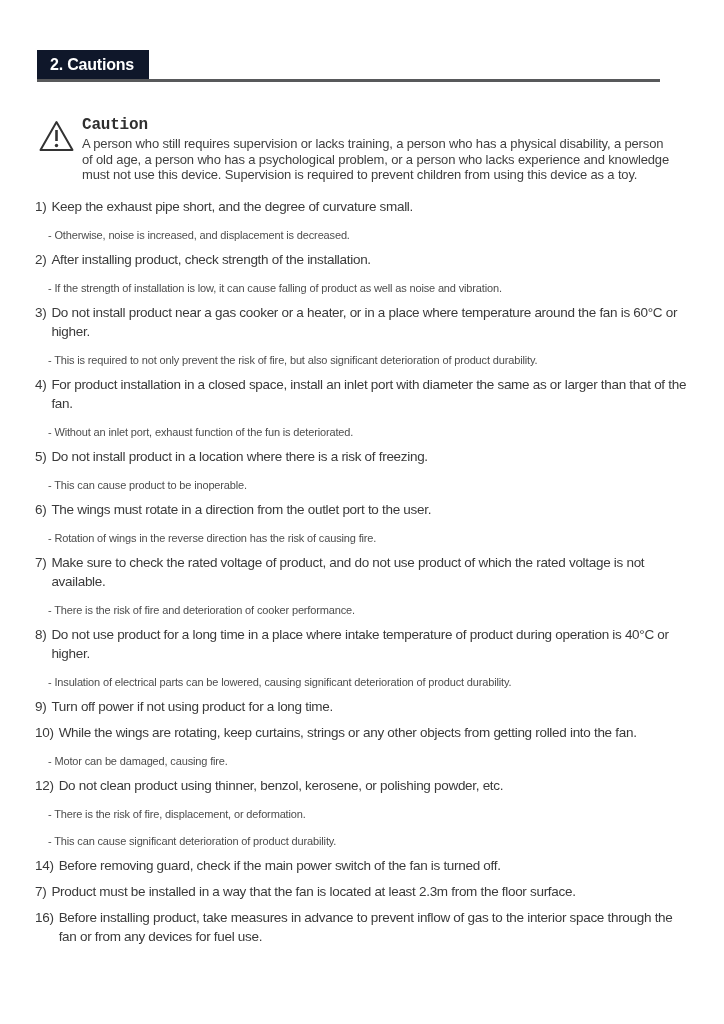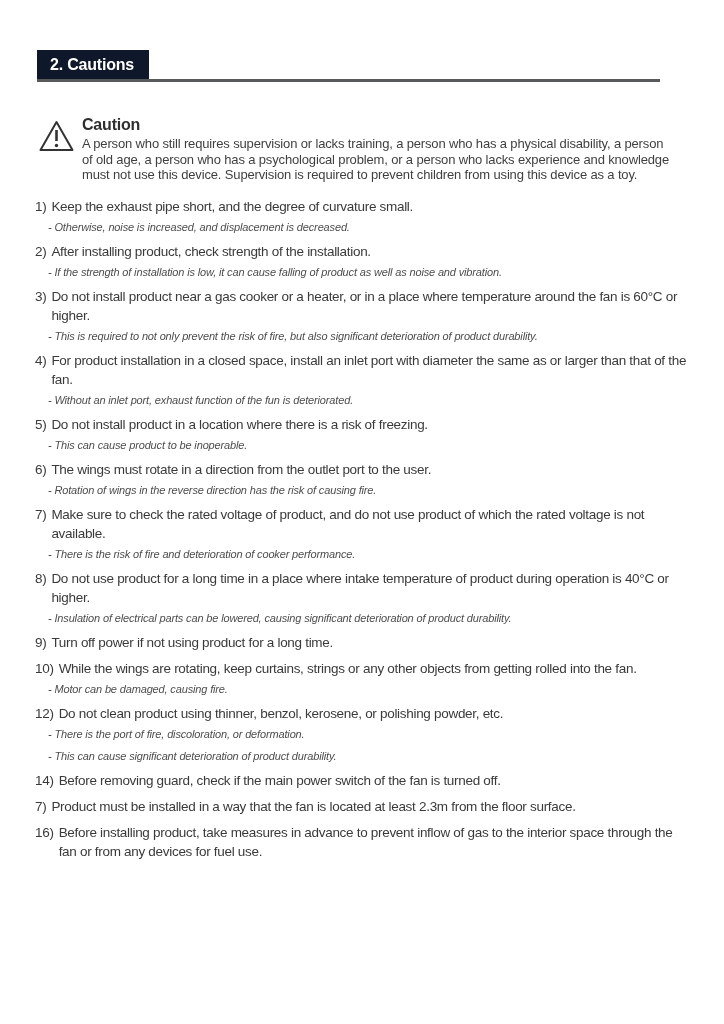--- a/index.html
+++ b/index.html
@@ -43,20 +43,21 @@
     flex:0 0 44px;
     padding-top:3px;
   }
   .caution-body{width:588px;}
   .caution-title{
     font-size:16px;
     font-weight:bold;
     letter-spacing:-0.2px;
     margin:0 0 2px 0;
     color:#2f2f2f;
+    font-family:Liberation Mono, monospace;
   }
   .caution-text{
     font-size:13px;
     line-height:15.5px;
     letter-spacing:-0.15px;
     color:#3f3f3f;
   }
   
   .list{
     position:absolute;
@@ -76,22 +77,21 @@
     padding-right:5px;
     white-space:nowrap;
   }
   .txt{flex:1 1 auto;}
   .sub{
     font-size:11px;
     line-height:15px;
     letter-spacing:-0.15px;
     color:#4d4d4d;
     padding-left:13px;
-    margin-top:4px;
-    font-style:italic;
+    margin-top:12px;
   }
 </style>
 </head>
 <body>
 
 <div class="page">
 
   <div class="sec-header">
     <span class="sec-title">2. Cautions</span>
   </div>
@@ -189,21 +189,21 @@
     </div>
   <div class="sub">- Motor can be damaged, causing fire.</div>
       </div>
 
 
   <div class="item">
     <div class="item-main">
       <span class="num">12)</span>
       <span class="txt">Do not clean product using thinner, benzol, kerosene, or polishing powder, etc.</span>
     </div>
-  <div class="sub">- There is the port of fire, discoloration, or deformation.</div>
+  <div class="sub">- There is the risk of fire, displacement, or deformation.</div>
       </div>
 
   <div class="item">
   <div class="sub">- This can cause significant deterioration of product durability.</div>
       </div>
 
   <div class="item">
     <div class="item-main">
       <span class="num">14)</span>
       <span class="txt">Before removing guard, check if the main power switch of the fan is turned off.</span>

